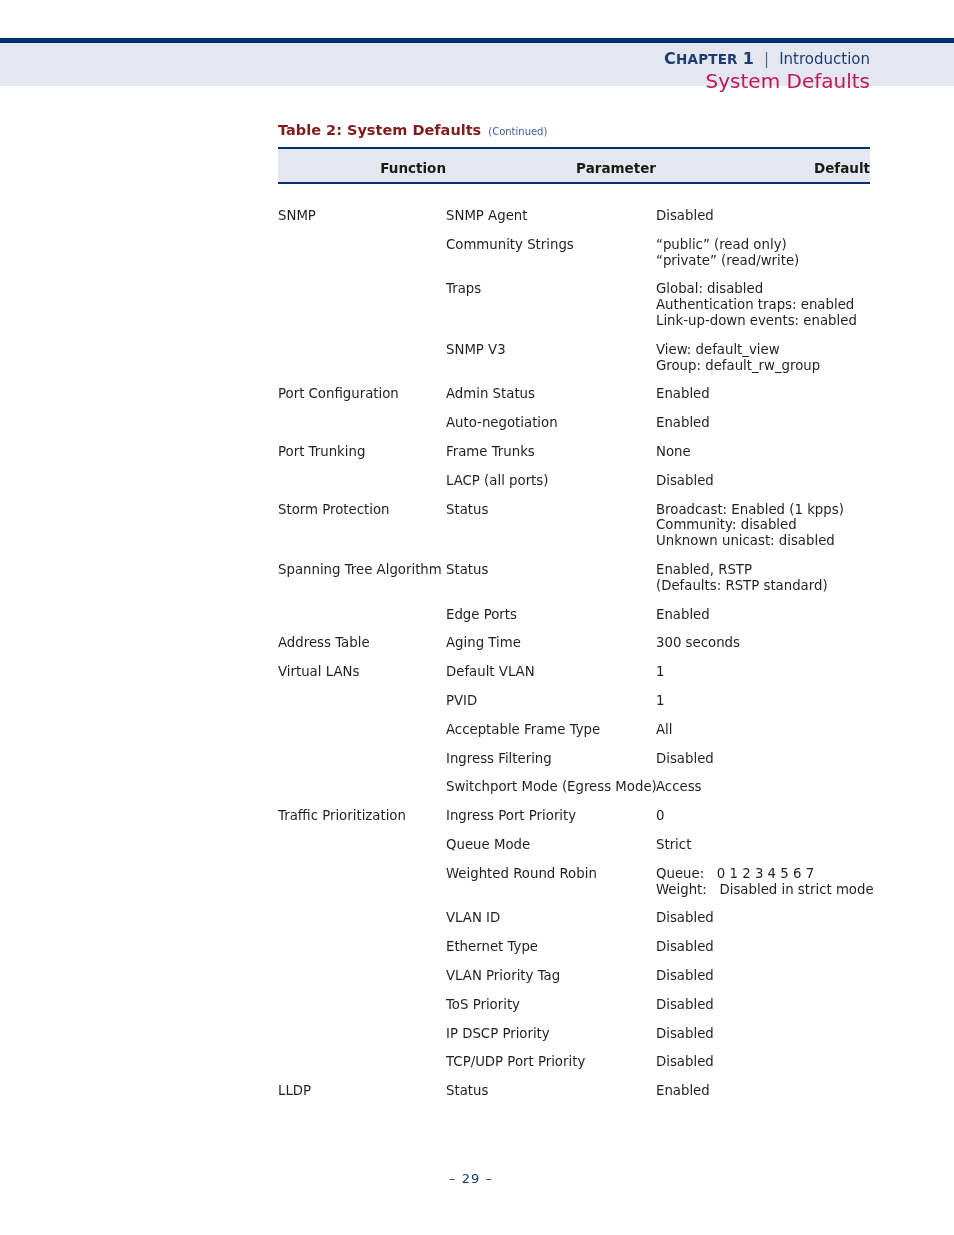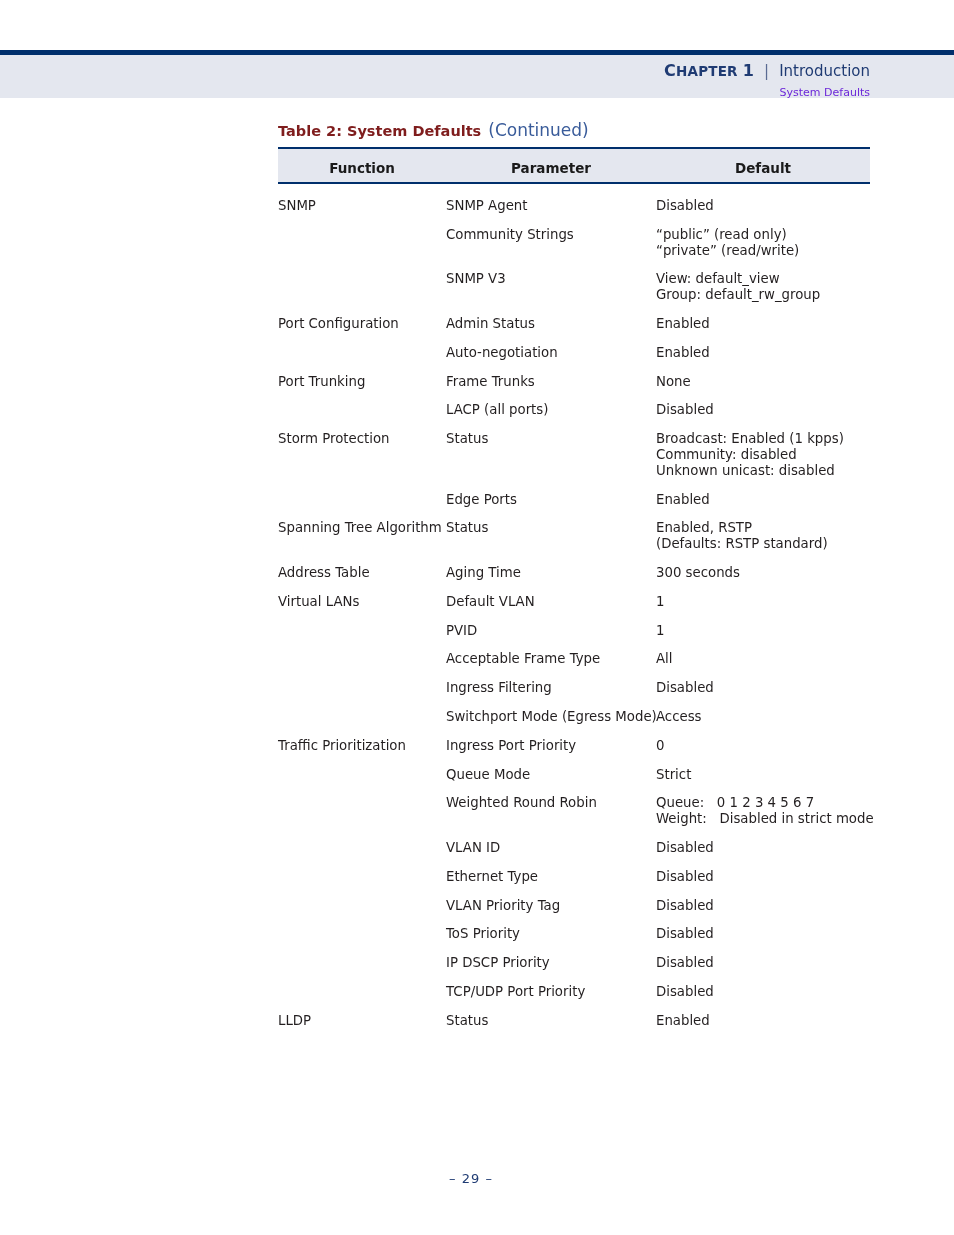--- a/index.html
+++ b/index.html
@@ -19,21 +19,20 @@
   
   #page-header {
     position: absolute;
     left: 0;
     top: 38px;
     width: 954px;
     height: 48px;
     background: #e4e7ef;
     border-top: 5px solid #002f6c;
     box-sizing: border-box;
-    margin-top: 12px;
   }
   .header-line {
     position: absolute;
     right: 84px;
     text-align: right;
     white-space: nowrap;
   }
   .header-line-1 { top: 6px; }
   .header-line-2 { top: 26px; }
 
@@ -56,59 +55,59 @@
     font-size: 15px;
     font-weight: normal;
     padding: 0 5px;
   }
   .header-section {
     color: #1f3b73;
     font-size: 15px;
     font-weight: normal;
   }
   .header-sub {
-    color: #6d28d9;
-    font-size: 11px;
+    color: #be185d;
+    font-size: 20px;
     font-weight: normal;
   }
 
   
   #table-caption {
     position: absolute;
     left: 278px;
     top: 120px;
     white-space: nowrap;
   }
   #table-caption .cap-title {
     color: #7f1d1d;
     font-weight: bold;
     font-size: 14.5px;
   }
   #table-caption .cap-cont {
     color: #3a5c9a;
-    font-size: 17px;
+    font-size: 10px;
     font-weight: normal;
     padding-left: 7px;
   }
 
   
   #defaults-table {
     position: absolute;
     left: 278px;
     top: 147px;
     width: 592px;
     border-collapse: collapse;
     table-layout: fixed;
   }
   #defaults-table col.c-fn  { width: 168px; }
   #defaults-table col.c-par { width: 210px; }
   #defaults-table col.c-def { width: 214px; }
 
   #defaults-table thead th {
-    text-align: center;
+    text-align: right;
     font-size: 13.5px;
     font-weight: bold;
     color: #1a1a1a;
     background: #e4e7ef;
     border-top: 2.5px solid #002f6c;
     border-bottom: 2.5px solid #002f6c;
     padding: 5px 0 6px 0;
     vertical-align: bottom;
     height: 22px;
   }
@@ -116,21 +115,21 @@
   #defaults-table tbody td {
     font-size: 13.3px;
     color: #231f20;
     vertical-align: top;
     padding: 6px 8px 7px 0;
     line-height: 15.8px;
     border: none;
   }
   #defaults-table tbody td.col-fn  { padding-right: 10px; }
   #defaults-table tbody td.col-par { padding-right: 8px; }
-  #defaults-table tbody tr:first-child td { padding-top: 14px; }
+  #defaults-table tbody tr:first-child td { padding-top: 24px; }
 
   .cellline { display: block; white-space: pre; }
 
   
   #page-footer {
     position: absolute;
     left: 0;
     top: 1171px;
     width: 942px;
     text-align: center;
@@ -193,20 +192,33 @@
         <td class="col-def">
           <span class="cellline">“public” (read only)</span>
           <span class="cellline">“private” (read/write)</span>
         </td>
       </tr>
       <tr>
         <td class="col-fn">
           <span class="cellline"></span>
         </td>
         <td class="col-par">
+          <span class="cellline">Traps</span>
+        </td>
+        <td class="col-def">
+          <span class="cellline">Global: disabled</span>
+          <span class="cellline">Authentication traps: enabled</span>
+          <span class="cellline">Link-up-down events: enabled</span>
+        </td>
+      </tr>
+      <tr>
+        <td class="col-fn">
+          <span class="cellline"></span>
+        </td>
+        <td class="col-par">
           <span class="cellline">SNMP V3</span>
         </td>
         <td class="col-def">
           <span class="cellline">View: default_view</span>
           <span class="cellline">Group: default_rw_group</span>
         </td>
       </tr>
       <tr>
         <td class="col-fn">
           <span class="cellline">Port Configuration</span>
@@ -259,39 +271,39 @@
           <span class="cellline">Status</span>
         </td>
         <td class="col-def">
           <span class="cellline">Broadcast: Enabled (1 kpps)</span>
           <span class="cellline">Community: disabled</span>
           <span class="cellline">Unknown unicast: disabled</span>
         </td>
       </tr>
       <tr>
         <td class="col-fn">
-          <span class="cellline"></span>
-        </td>
-        <td class="col-par">
-          <span class="cellline">Edge Ports</span>
-        </td>
-        <td class="col-def">
-          <span class="cellline">Enabled</span>
-        </td>
-      </tr>
-      <tr>
-        <td class="col-fn">
           <span class="cellline">Spanning Tree Algorithm</span>
         </td>
         <td class="col-par">
           <span class="cellline">Status</span>
         </td>
         <td class="col-def">
           <span class="cellline">Enabled, RSTP</span>
           <span class="cellline">(Defaults: RSTP standard)</span>
+        </td>
+      </tr>
+      <tr>
+        <td class="col-fn">
+          <span class="cellline"></span>
+        </td>
+        <td class="col-par">
+          <span class="cellline">Edge Ports</span>
+        </td>
+        <td class="col-def">
+          <span class="cellline">Enabled</span>
         </td>
       </tr>
       <tr>
         <td class="col-fn">
           <span class="cellline">Address Table</span>
         </td>
         <td class="col-par">
           <span class="cellline">Aging Time</span>
         </td>
         <td class="col-def">

